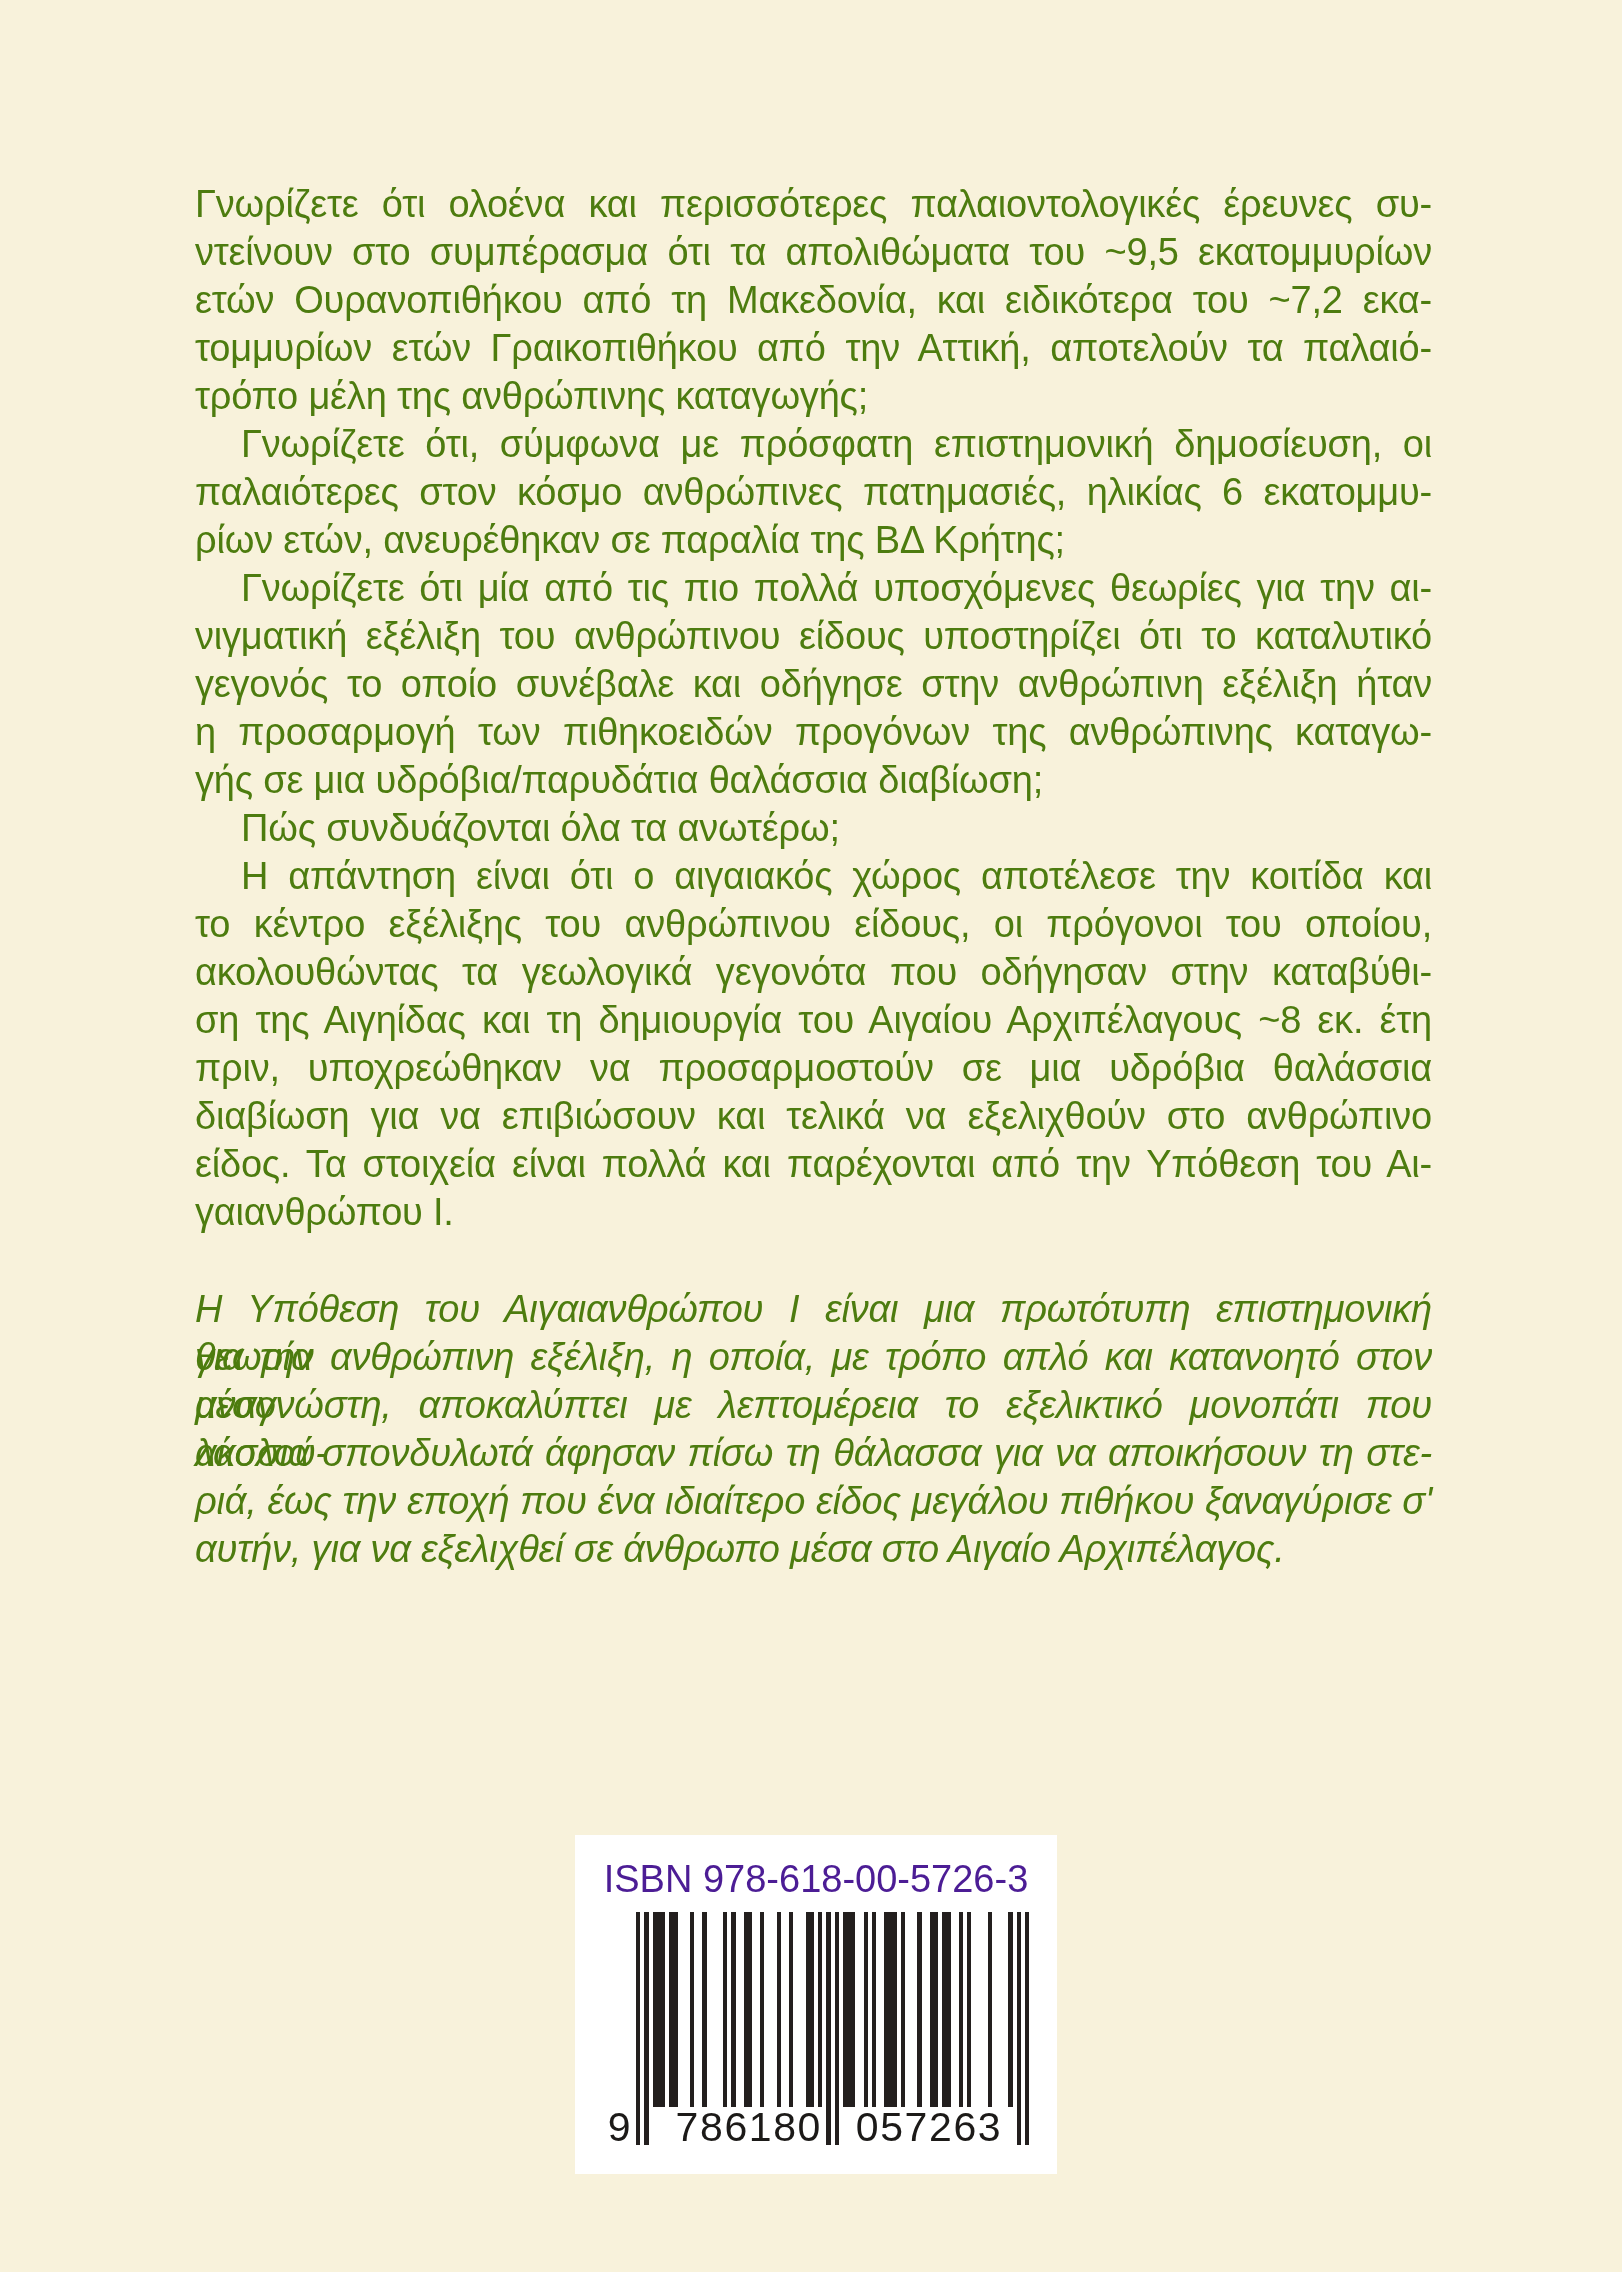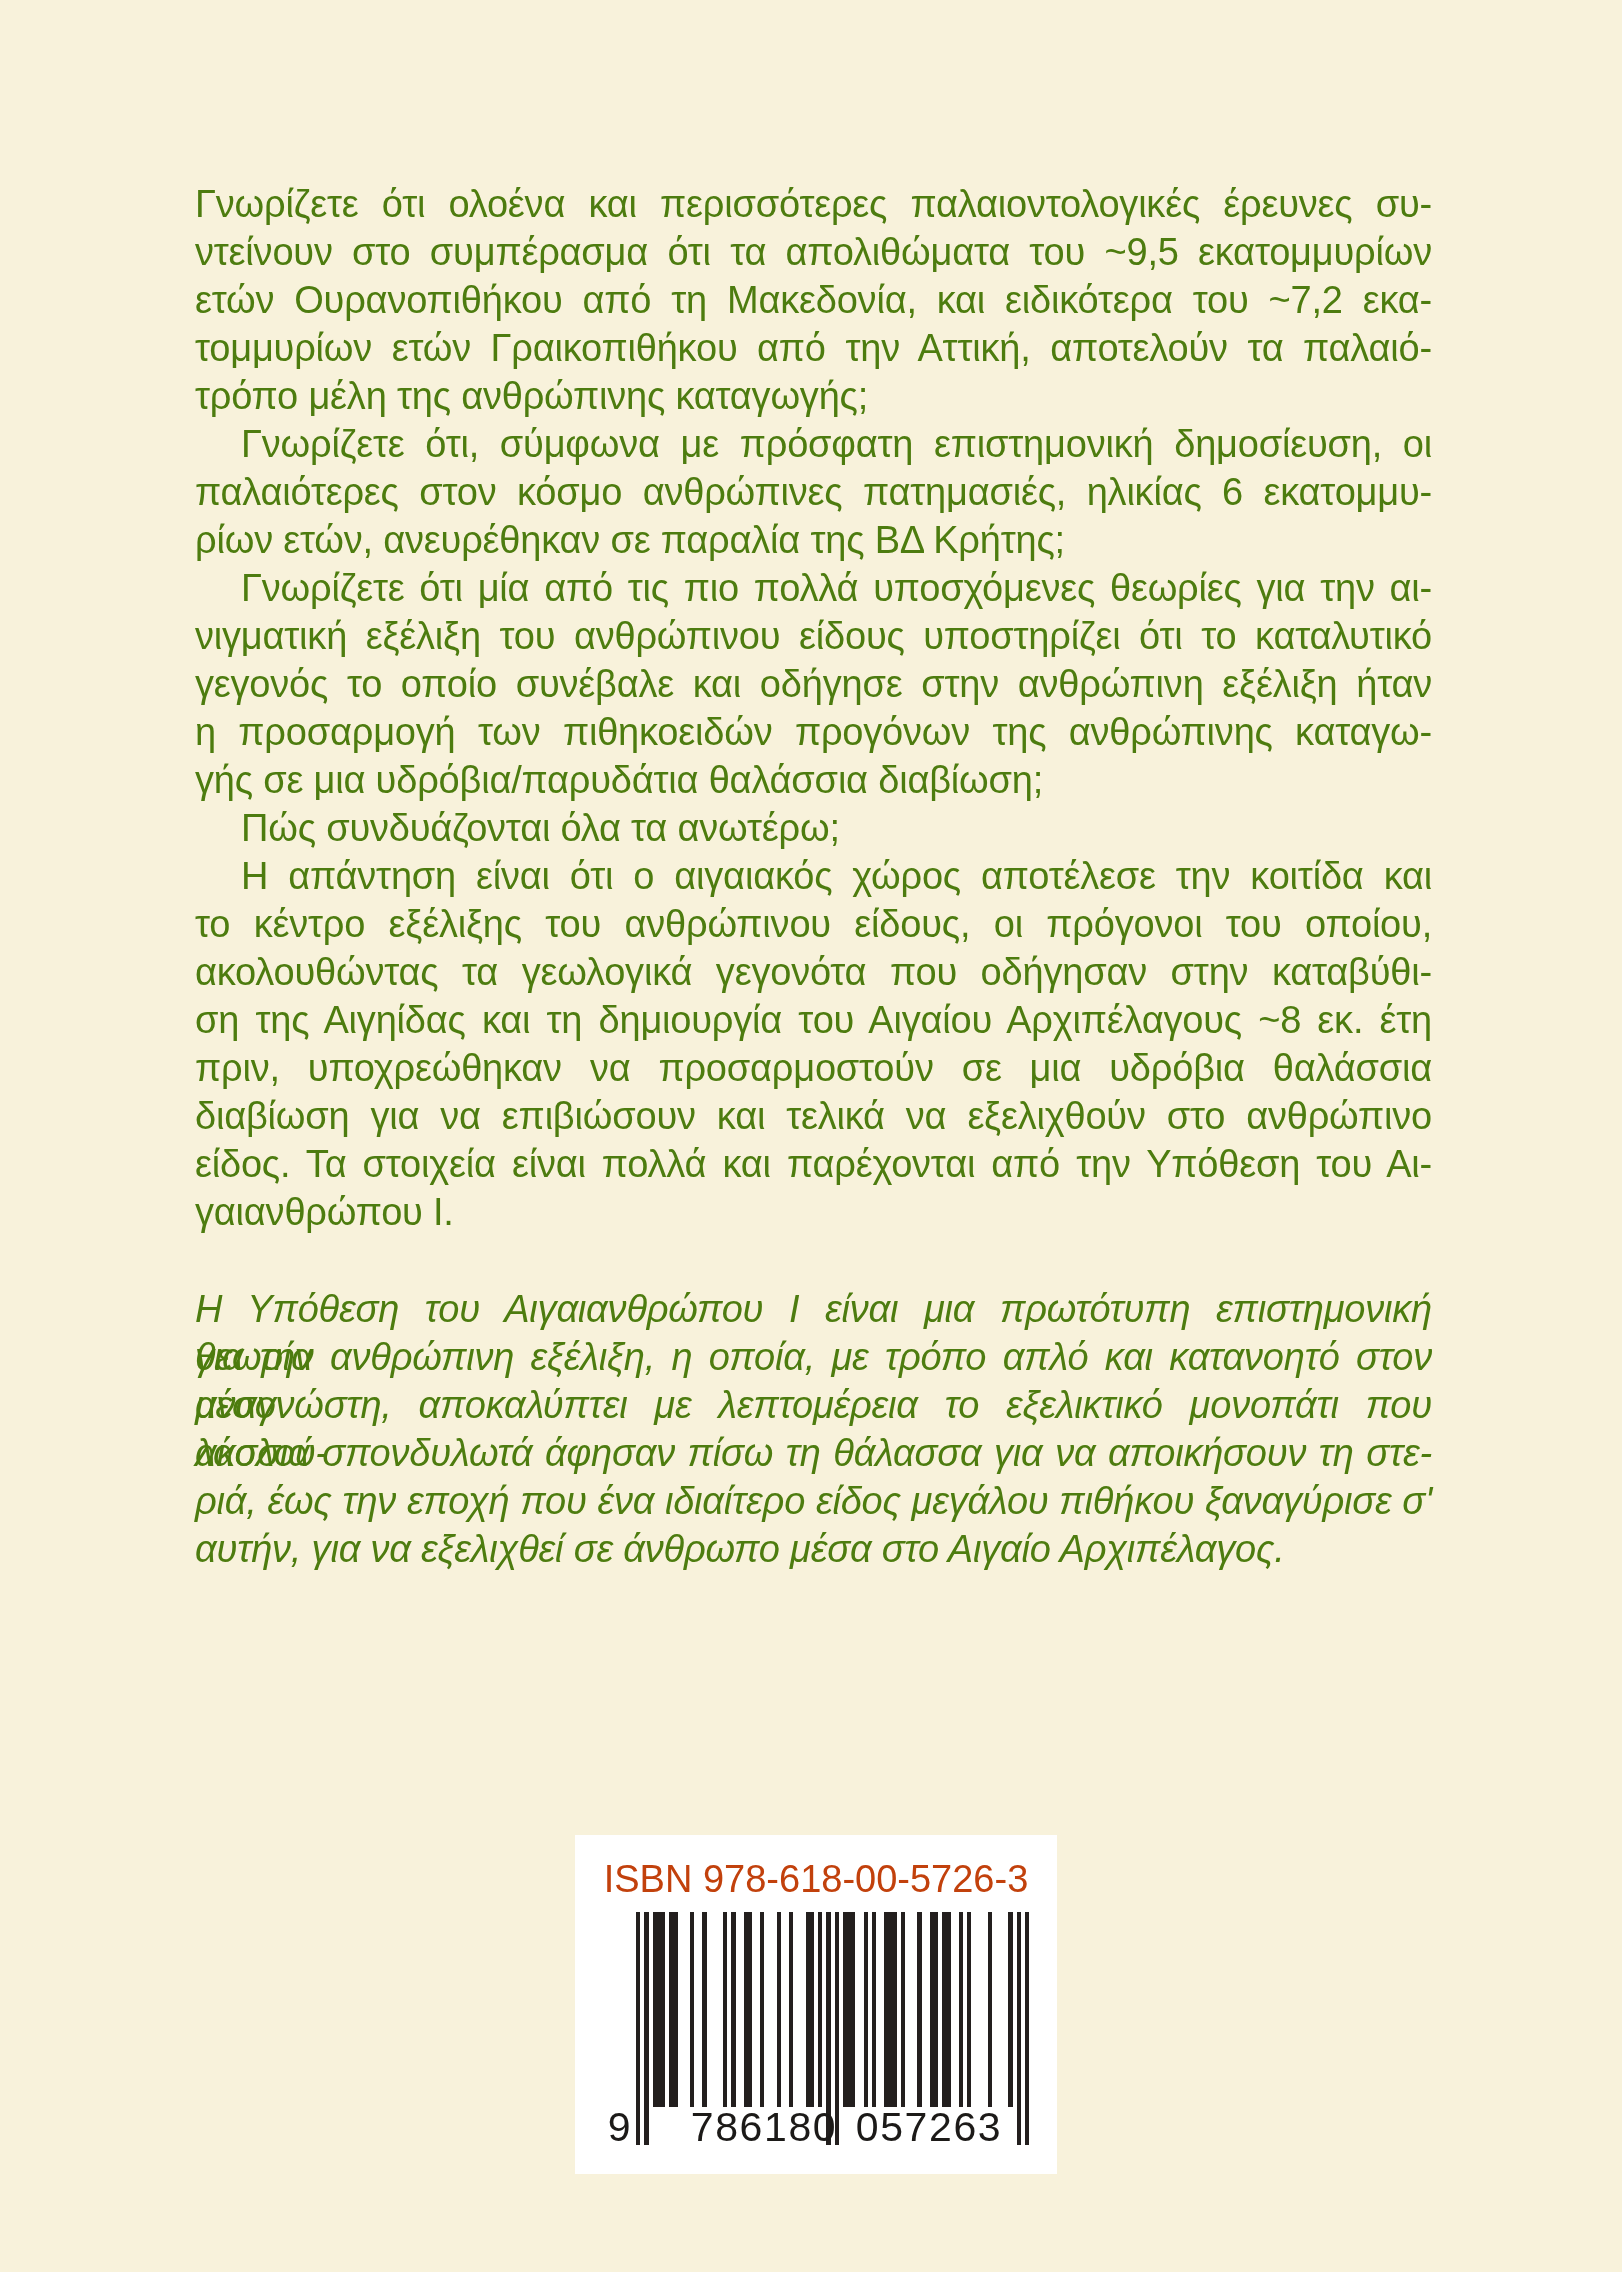--- a/index.html
+++ b/index.html
@@ -56,38 +56,38 @@
     background: #ffffff;
   }
   .isbn-label {
     position: absolute;
     top: 24px;
     left: 0;
     width: 100%;
     text-align: center;
     font-size: 38px;
     line-height: 41px;
-    color: #c2410c;
+    color: #4c1d95;
     letter-spacing: 0px;
   }
   .ean-svg {
     position: absolute;
     left: 61px;
     top: 77px;
   }
   .digit {
     position: absolute;
     top: 271px;
     font-size: 41px;
     line-height: 42px;
     color: #1c1a18;
     letter-spacing: 1.6px;
   }
   .digit.d-first { left: 14.6px; width: 41px; text-align: right; letter-spacing: 0; }
-  .digit.d-left  { left: 75px; width: 172px; text-align: center; padding-left: 28px; }
+  .digit.d-left  { left: 75px; width: 172px; text-align: right; }
   .digit.d-right { left: 268px; width: 172px; text-align: center; }
 </style>
 </head>
 <body>
 
 <div class="text-block">
 
   <div class="para">
     <div class="line justify">Γνωρίζετε ότι ολοένα και περισσότερες παλαιοντολογικές έρευνες συ-</div>
     <div class="line justify">ντείνουν στο συμπέρασμα ότι τα απολιθώματα του ~9,5 εκατομμυρίων</div>

